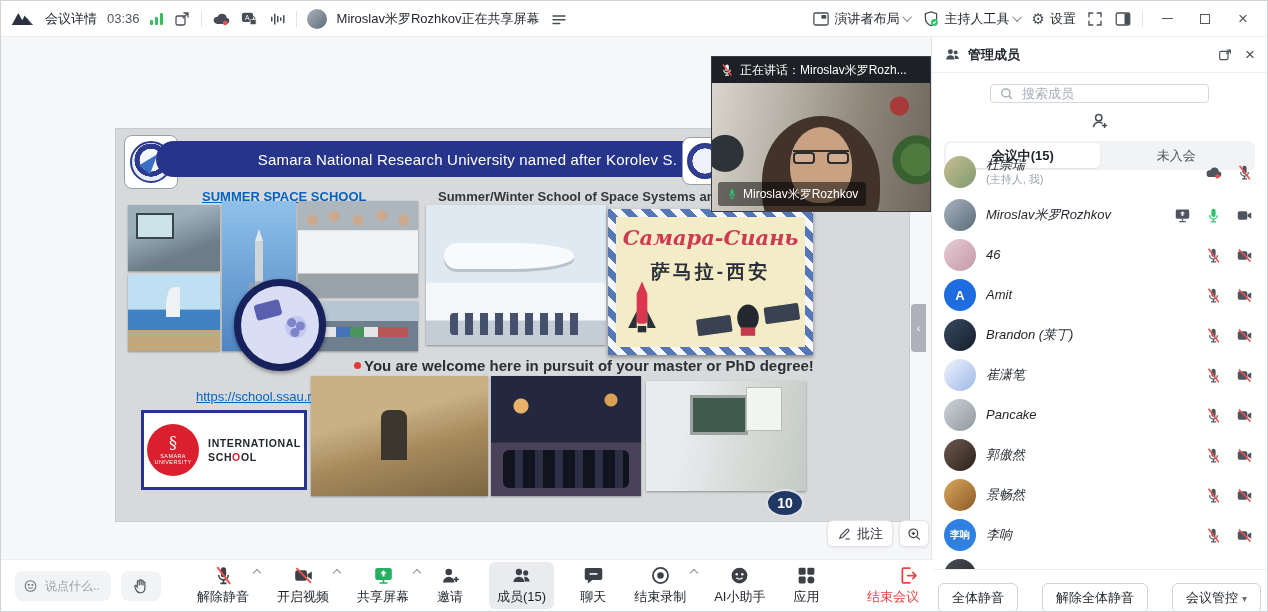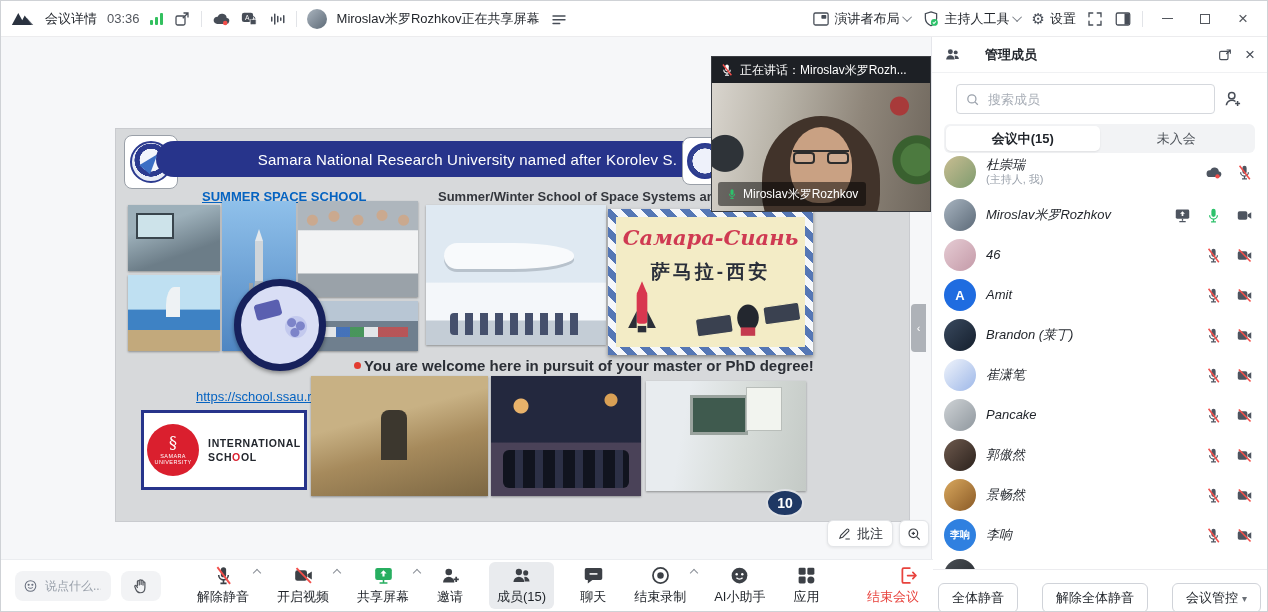--- a/index.html
+++ b/index.html
@@ -111,23 +111,23 @@
   .vt-glasses i{width:22px;height:12px;border:2px solid #2c2c2c;border-radius:4px;background:rgba(255,255,255,.12);}
   .vt-name{position:absolute;left:6px;bottom:5px;height:24px;background:rgba(0,0,0,.5);border-radius:3px;color:#fff;
       font-size:12px;display:flex;align-items:center;gap:5px;padding:0 8px;}
   .collapse-handle{position:absolute;left:910px;top:267px;width:15px;height:48px;background:rgba(150,155,162,.75);
       border-radius:4px 0 0 4px;color:#fff;display:flex;align-items:center;justify-content:center;font-size:11px;}
   .stage-tools{position:absolute;left:826px;top:483px;display:flex;gap:6px;}
   .pill{height:27px;background:#fff;border:1px solid #e3e5e8;border-radius:6px;box-shadow:0 1px 3px rgba(0,0,0,.08);
       display:flex;align-items:center;gap:5px;padding:0 9px;font-size:13px;color:#2b2f36;}
   
   .sidebar{position:absolute;right:0;top:36px;width:336px;height:576px;background:#fff;border-left:1px solid #e5e6eb;}
-  .sb-head{height:36px;display:flex;align-items:center;gap:24px;padding:0 12px;border-bottom:1px solid #f0f1f3;font-size:13px;font-weight:bold;}
+  .sb-head{height:36px;display:flex;align-items:center;gap:7px;padding:0 12px;border-bottom:1px solid #f0f1f3;font-size:13px;font-weight:bold;}
   .sb-head .sp{margin-left:auto;display:flex;align-items:center;gap:12px;}
-  .sb-search{display:flex;align-items:center;gap:8px;padding:11px 24px 8px;}
+  .sb-search{display:flex;align-items:center;gap:8px;padding:11px 24px 8px;flex-direction:column;}
   .sb-input{flex:1;height:30px;border:1px solid #d5d8dd;border-radius:4px;display:flex;align-items:center;gap:6px;padding:0 8px;}
   .sb-input input{border:none;outline:none;flex:1;font-size:13px;color:#1f2329;font-family:inherit;background:transparent;}
   .sb-input input::placeholder{color:#a6acb5;}
   .sb-tabs{margin:2px 12px 6px;height:29px;background:#f2f3f5;border-radius:6px;display:flex;padding:2px;}
   .sb-tab{flex:1;display:flex;align-items:center;justify-content:center;font-size:13px;color:#51565d;border-radius:5px;}
   .sb-tab.active{background:#fff;color:#1f2329;font-weight:bold;box-shadow:0 1px 2px rgba(0,0,0,.08);}
   .member-list{position:absolute;left:0;right:0;top:112px;bottom:44px;overflow:hidden;}
   .member-row{display:flex;align-items:center;padding:0 14px 0 12px;height:40px;}
   .member-row.tall{height:46px;}
   .avatar{width:32px;height:32px;border-radius:50%;flex:none;display:flex;align-items:center;justify-content:center;

